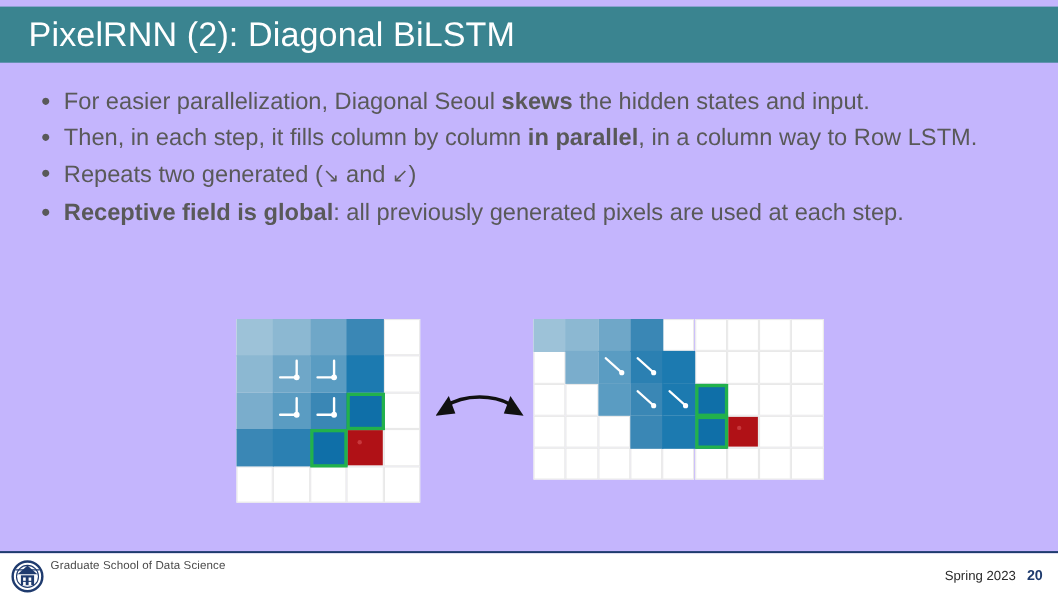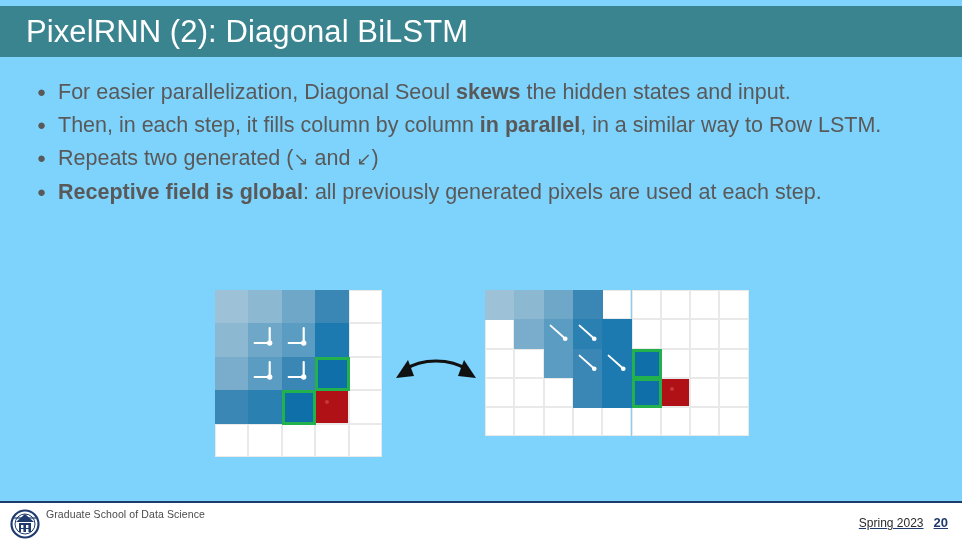--- a/index.html
+++ b/index.html
@@ -3,21 +3,21 @@
 <meta charset="utf-8">
 <style>
   html,body{margin:0;padding:0;}
   body{
     width:962px;height:543px;
     background:#ffffff;
     font-family:"Liberation Sans", sans-serif;
     overflow:hidden;
     position:relative;
   }
-  .slide{position:relative;width:962px;height:543px;background:#7dd3fc;overflow:hidden;}
+  .slide{position:relative;width:962px;height:543px;background:#c4b5fd;overflow:hidden;}
 
   
   .header{
     position:absolute;left:0;top:6px;width:962px;height:51px;
     background:#3a8490;
     display:flex;align-items:center;
   }
   .header-title{
     color:#ffffff;
     font-size:31px;
@@ -91,42 +91,42 @@
   }
   .uni-name{
     color:#1f3b6e;font-size:11.5px;font-weight:bold;letter-spacing:0.1px;
   }
   .uni-sub{
     color:#4a4a4a;font-size:10.5px;font-weight:400;letter-spacing:0.1px;
   }
   .footer-right{
     position:absolute;right:14px;top:12px;
     color:#1f3b6e;font-size:12px;
-    display:flex;align-items:baseline;gap:10px;text-decoration:underline;
+    display:flex;align-items:baseline;gap:10px;
   }
   .page-num{font-weight:bold;font-size:13px;color:#1f3b6e;}
   .term{font-weight:400;color:#2b2b2b;}
 </style>
 </head>
 <body>
 
 <div class="slide">
 
   <div class="header">
     <div class="header-title">PixelRNN (2): Diagonal BiLSTM</div>
   </div>
 
   <div class="bullets" id="bullet-list">
       <div class="bullet-row">
         <div class="bullet-dot">●</div>
         <div class="bullet-text"><span>For easier parallelization, Diagonal Seoul </span><b>skews</b><span> the hidden states and input.</span></div>
       </div>
       <div class="bullet-row">
         <div class="bullet-dot">●</div>
-        <div class="bullet-text"><span>Then, in each step, it fills column by column </span><b>in parallel</b><span>, in a similar way to Row LSTM.</span></div>
+        <div class="bullet-text"><span>Then, in each step, it fills column by column </span><b>in parallel</b><span>, in a column way to Row LSTM.</span></div>
       </div>
       <div class="bullet-row">
         <div class="bullet-dot">●</div>
         <div class="bullet-text"><span>Repeats two generated (</span><span class="arrowglyph">↘</span><span> and </span><span class="arrowglyph">↙</span><span>)</span></div>
       </div>
       <div class="bullet-row">
         <div class="bullet-dot">●</div>
         <div class="bullet-text"><b>Receptive field is global</b><span>: all previously generated pixels are used at each step.</span></div>
       </div>
     </div>

